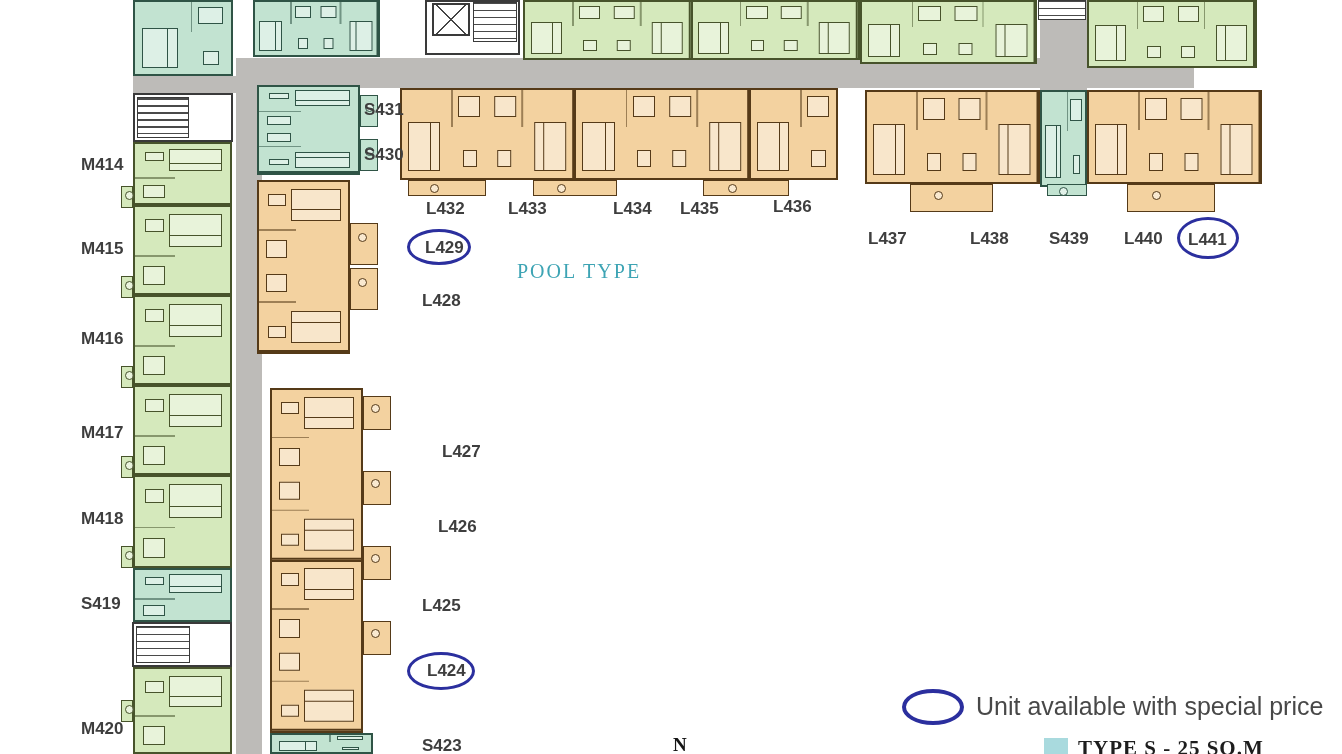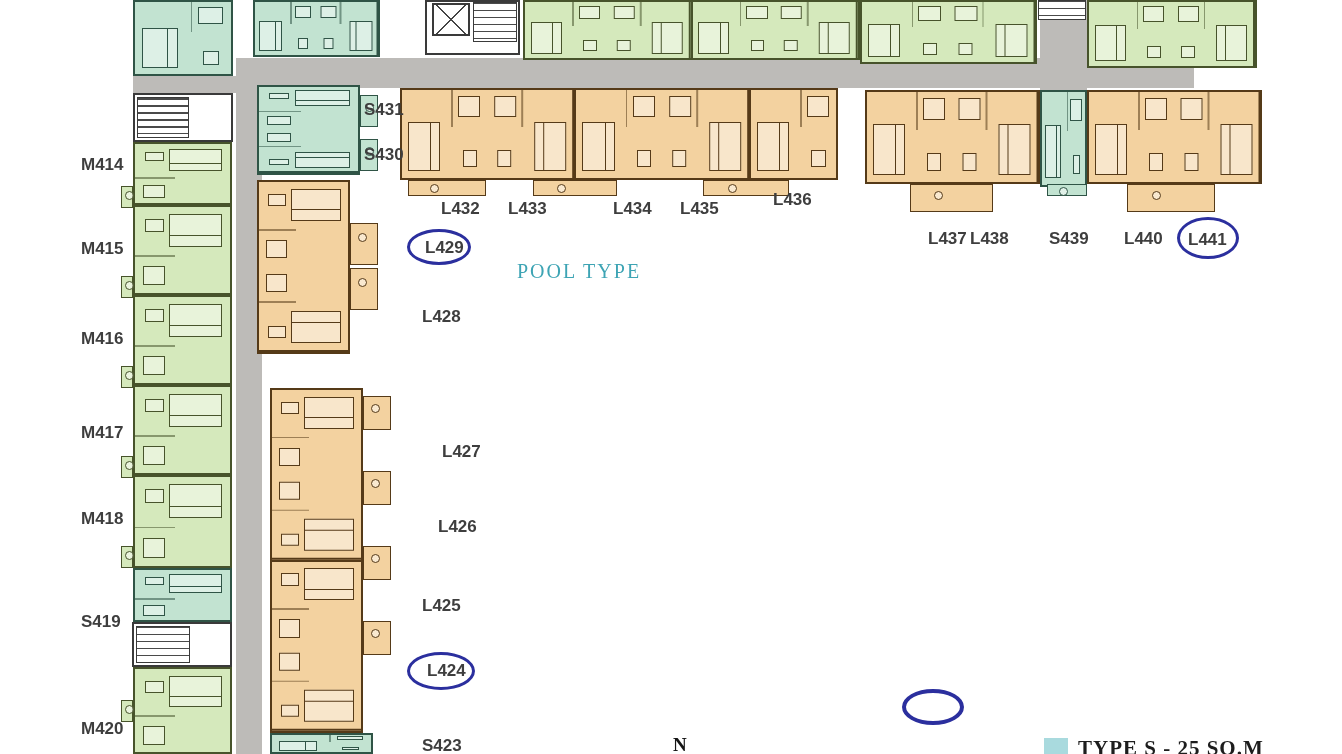--- a/index.html
+++ b/index.html
@@ -309,48 +309,49 @@
   <div class="plainbox" style="left:133px;top:93px;width:100px;height:49px"></div>
   <div class="stair" style="left:137px;top:97px;width:52px;height:41px"></div>
   <div class="plainbox" style="left:132px;top:622px;width:100px;height:45px"></div>
   <div class="stair" style="left:136px;top:626px;width:54px;height:37px"></div>
 
   <div class="lbl" style="left:81px;top:155px">M414</div>
   <div class="lbl" style="left:81px;top:239px">M415</div>
   <div class="lbl" style="left:81px;top:329px">M416</div>
   <div class="lbl" style="left:81px;top:423px">M417</div>
   <div class="lbl" style="left:81px;top:509px">M418</div>
-  <div class="lbl" style="left:81px;top:612px">S419</div>
+  <div class="lbl" style="left:81px;top:594px">S419</div>
   <div class="lbl" style="left:81px;top:719px">M420</div>
 
   <div class="lbl" style="left:364px;top:100px">S431</div>
   <div class="lbl" style="left:364px;top:145px">S430</div>
   <div class="lbl" style="left:425px;top:238px">L429</div>
-  <div class="lbl" style="left:422px;top:307px">L428</div>
+  <div class="lbl" style="left:422px;top:291px">L428</div>
   <div class="lbl" style="left:442px;top:442px">L427</div>
   <div class="lbl" style="left:438px;top:517px">L426</div>
   <div class="lbl" style="left:422px;top:596px">L425</div>
   <div class="lbl" style="left:427px;top:661px">L424</div>
   <div class="lbl" style="left:422px;top:736px">S423</div>
 
-  <div class="lbl" style="left:441px;top:199px">L432</div>
+  <div class="lbl" style="left:426px;top:199px">L432</div>
   <div class="lbl" style="left:508px;top:199px">L433</div>
   <div class="lbl" style="left:613px;top:199px">L434</div>
   <div class="lbl" style="left:680px;top:199px">L435</div>
-  <div class="lbl" style="left:773px;top:190px">L436</div>
-
-  <div class="lbl" style="left:928px;top:229px">L437</div>
+  <div class="lbl" style="left:773px;top:197px">L436</div>
+
+  <div class="lbl" style="left:868px;top:229px">L437</div>
   <div class="lbl" style="left:970px;top:229px">L438</div>
   <div class="lbl" style="left:1049px;top:229px">S439</div>
   <div class="lbl" style="left:1124px;top:229px">L440</div>
   <div class="lbl" style="left:1188px;top:230px">L441</div>
 
   <div class="oval" style="left:407px;top:229px;width:64px;height:36px"></div>
   <div class="oval" style="left:407px;top:652px;width:68px;height:38px"></div>
   <div class="oval" style="left:1177px;top:217px;width:62px;height:42px"></div>
 
   <div class="pool" style="left:517px;top:260px">POOL TYPE</div>
   <div class="north" style="left:673px;top:734px">N</div>
 
   <div class="oval legend-oval" style="left:902px;top:689px;width:62px;height:36px"></div>
+  <div class="legend-text" style="left:976px;top:692px">Unit available with special price</div>
   <div class="swatch" style="left:1044px;top:738px;width:24px;height:20px"></div>
   <div class="types" style="left:1078px;top:736px">TYPE S - 25 SQ.M</div>
 </div>
 
 </body></html>

